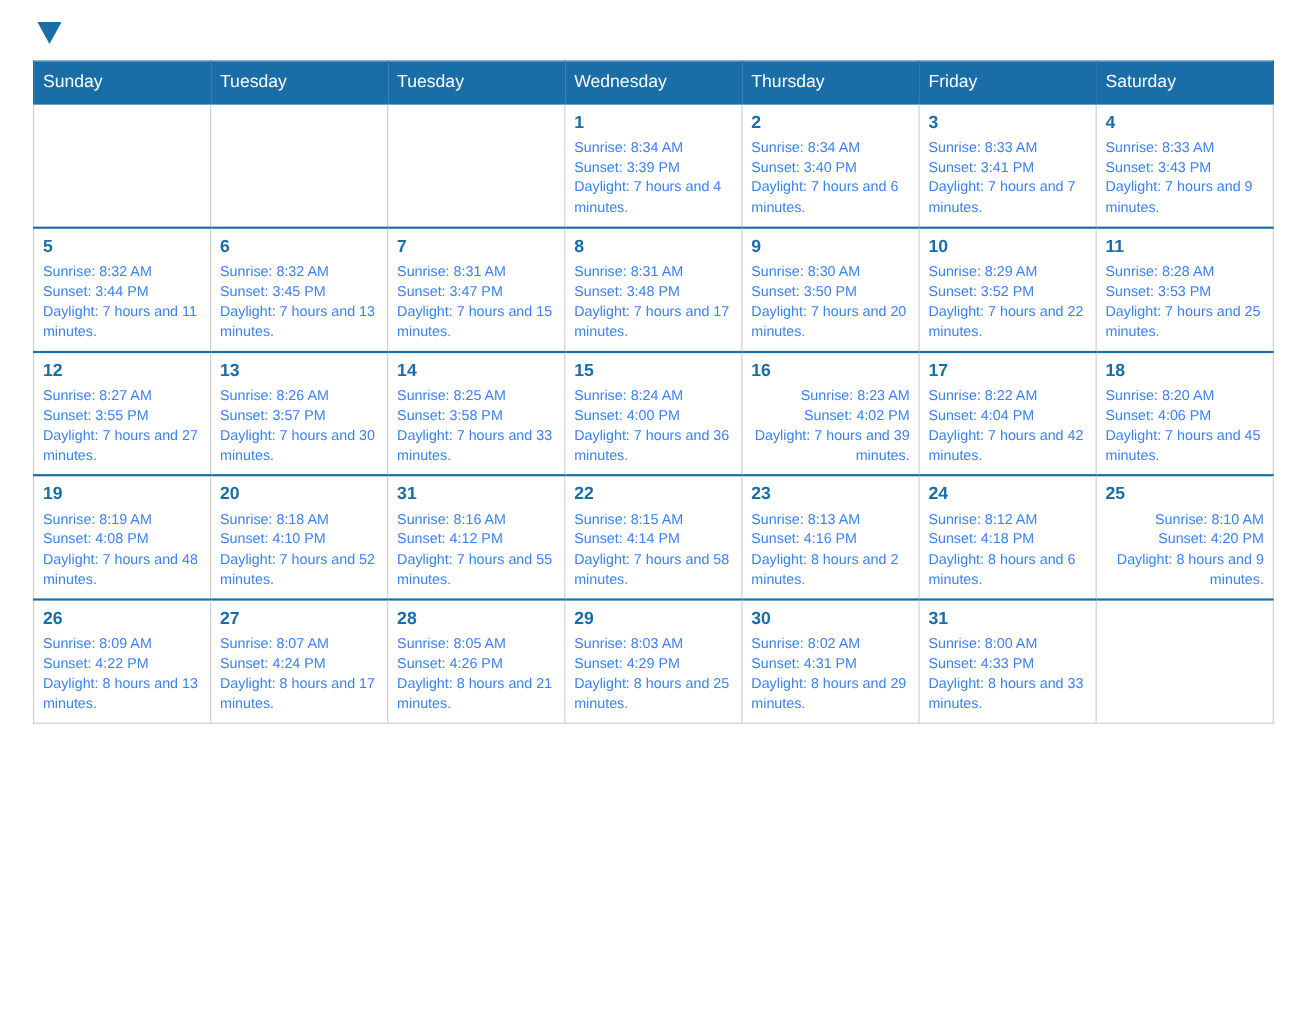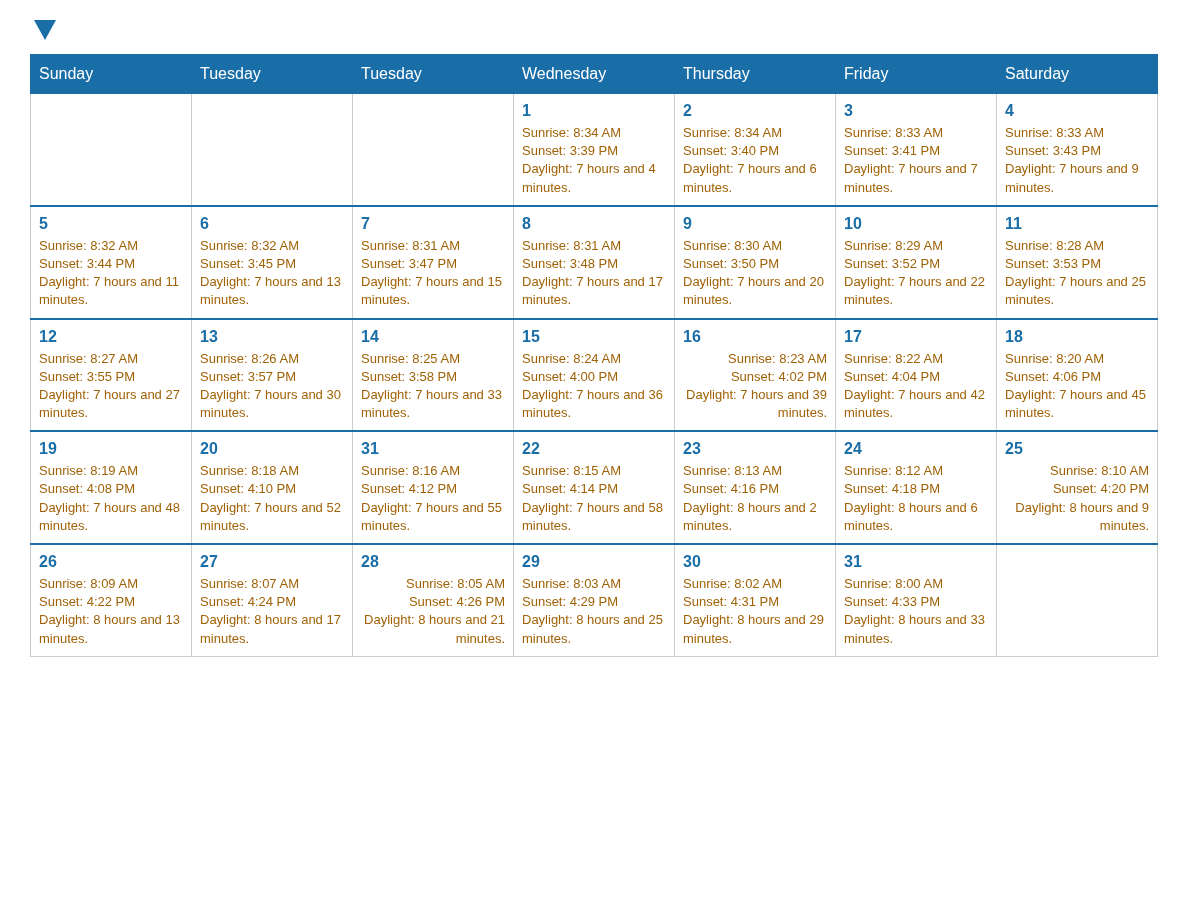--- a/index.html
+++ b/index.html
@@ -71,21 +71,21 @@
     }
     .day-number {
       font-size: 16px;
       font-weight: bold;
       color: #1a6ea8;
       display: block;
       margin-bottom: 4px;
     }
     .day-info {
       font-size: 13px;
-      color: #a16207;
+      color: #3b82f6;
       line-height: 1.4;
     }
     tr td {
       border-top: 2px solid #1a6ea8;
     }
     tr:first-of-type td {
       border-top: 1px solid #ccc;
     }
     .empty-cell {
       background: #fff;
@@ -294,21 +294,21 @@
 Daylight: 8 hours and 13 minutes.</div>
         </td>
         <td>
           <span class="day-number">27</span>
           <div class="day-info" style="white-space: pre-line;">Sunrise: 8:07 AM
 Sunset: 4:24 PM
 Daylight: 8 hours and 17 minutes.</div>
         </td>
         <td>
           <span class="day-number">28</span>
-          <div class="day-info" style="white-space: pre-line; text-align: right;">Sunrise: 8:05 AM
+          <div class="day-info" style="white-space: pre-line;">Sunrise: 8:05 AM
 Sunset: 4:26 PM
 Daylight: 8 hours and 21 minutes.</div>
         </td>
         <td>
           <span class="day-number">29</span>
           <div class="day-info" style="white-space: pre-line;">Sunrise: 8:03 AM
 Sunset: 4:29 PM
 Daylight: 8 hours and 25 minutes.</div>
         </td>
         <td>

